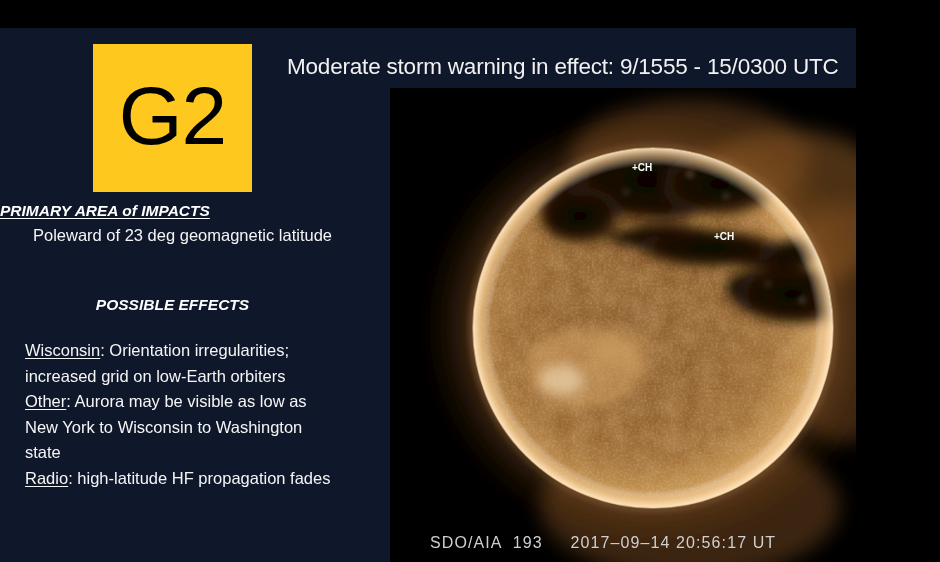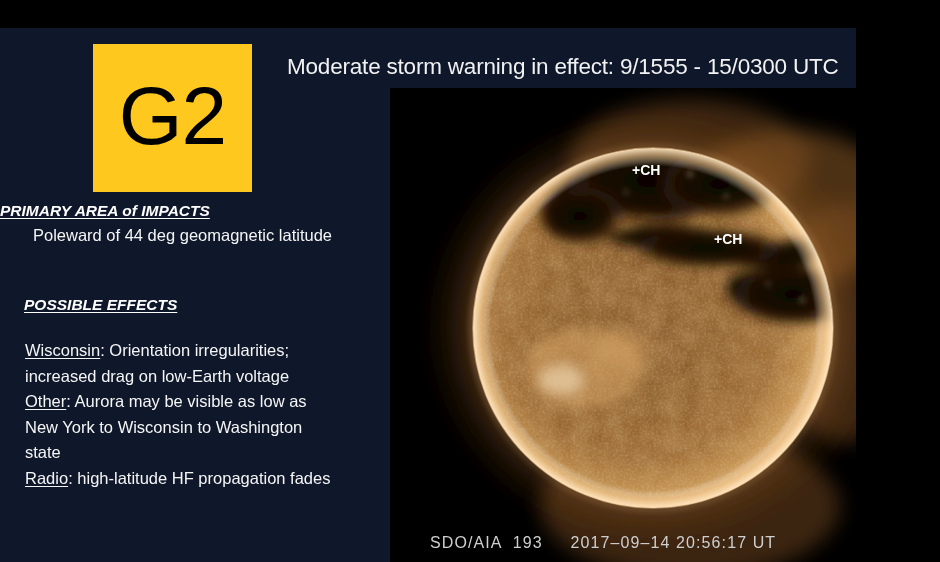--- a/index.html
+++ b/index.html
@@ -75,26 +75,25 @@
     text-align: center;
     font-size: 16.5px;
     font-weight: 400;
     color: #f5f5f5;
   }
   #effects-heading {
     position: absolute;
     left: 0px;
     top: 268px;
     width: 345px;
+    text-align: center;
     font-size: 15.5px;
     font-weight: bold;
     font-style: italic;
-    text-decoration: underline;
     text-underline-offset: 2px;
-    padding-left: 24px;
   }
 
   #effects-list {
     position: absolute;
     left: 25px;
     top: 310px;
     width: 310px;
     font-size: 16.5px;
     line-height: 25.5px;
     color: #f5f5f5;
@@ -112,21 +111,21 @@
     top: 60px;
     width: 550px;
     height: 502px;
     overflow: hidden;
   }
   #sun-svg { display: block; }
 
   .ch-label {
     position: absolute;
     font-family: "Liberation Sans", sans-serif;
-    font-size: 14px;
+    font-size: 10px;
     font-weight: 600;
     color: #ffffff;
     letter-spacing: 0px;
   }
   #ch-label-1 { left: 632px; top: 134px; }
   #ch-label-2 { left: 714px; top: 203px; }
 
   #sdo-caption {
     position: absolute;
     left: 430px;
@@ -143,27 +142,27 @@
 
 <div id="slide">
 
   <div id="g2-badge">
     <span id="g2-badge-label">G2</span>
   </div>
 
   <div id="warning-text">Moderate storm warning in effect: 9/1555 - 15/0300 UTC</div>
 
   <div id="primary-heading">PRIMARY AREA of IMPACTS</div>
-  <div id="primary-value">Poleward of 44 deg geomagnetic latitude</div>
+  <div id="primary-value">Poleward of 23 deg geomagnetic latitude</div>
 
   <div id="effects-heading">POSSIBLE EFFECTS</div>
 
   <div id="effects-list">
     <span class="effect-item">
-      <span class="effect-label">Wisconsin</span><span>: </span><span>Orientation irregularities; increased drag on low-Earth voltage</span>
+      <span class="effect-label">Wisconsin</span><span>: </span><span>Orientation irregularities; increased grid on low-Earth orbiters</span>
     </span>
     <span class="effect-item">
       <span class="effect-label">Other</span><span>: </span><span>Aurora may be visible as low as New York to Wisconsin to Washington state</span>
     </span>
     <span class="effect-item">
       <span class="effect-label">Radio</span><span>: </span><span>high-latitude HF propagation fades</span>
     </span>
   </div>
 
   <div id="sun-panel">

